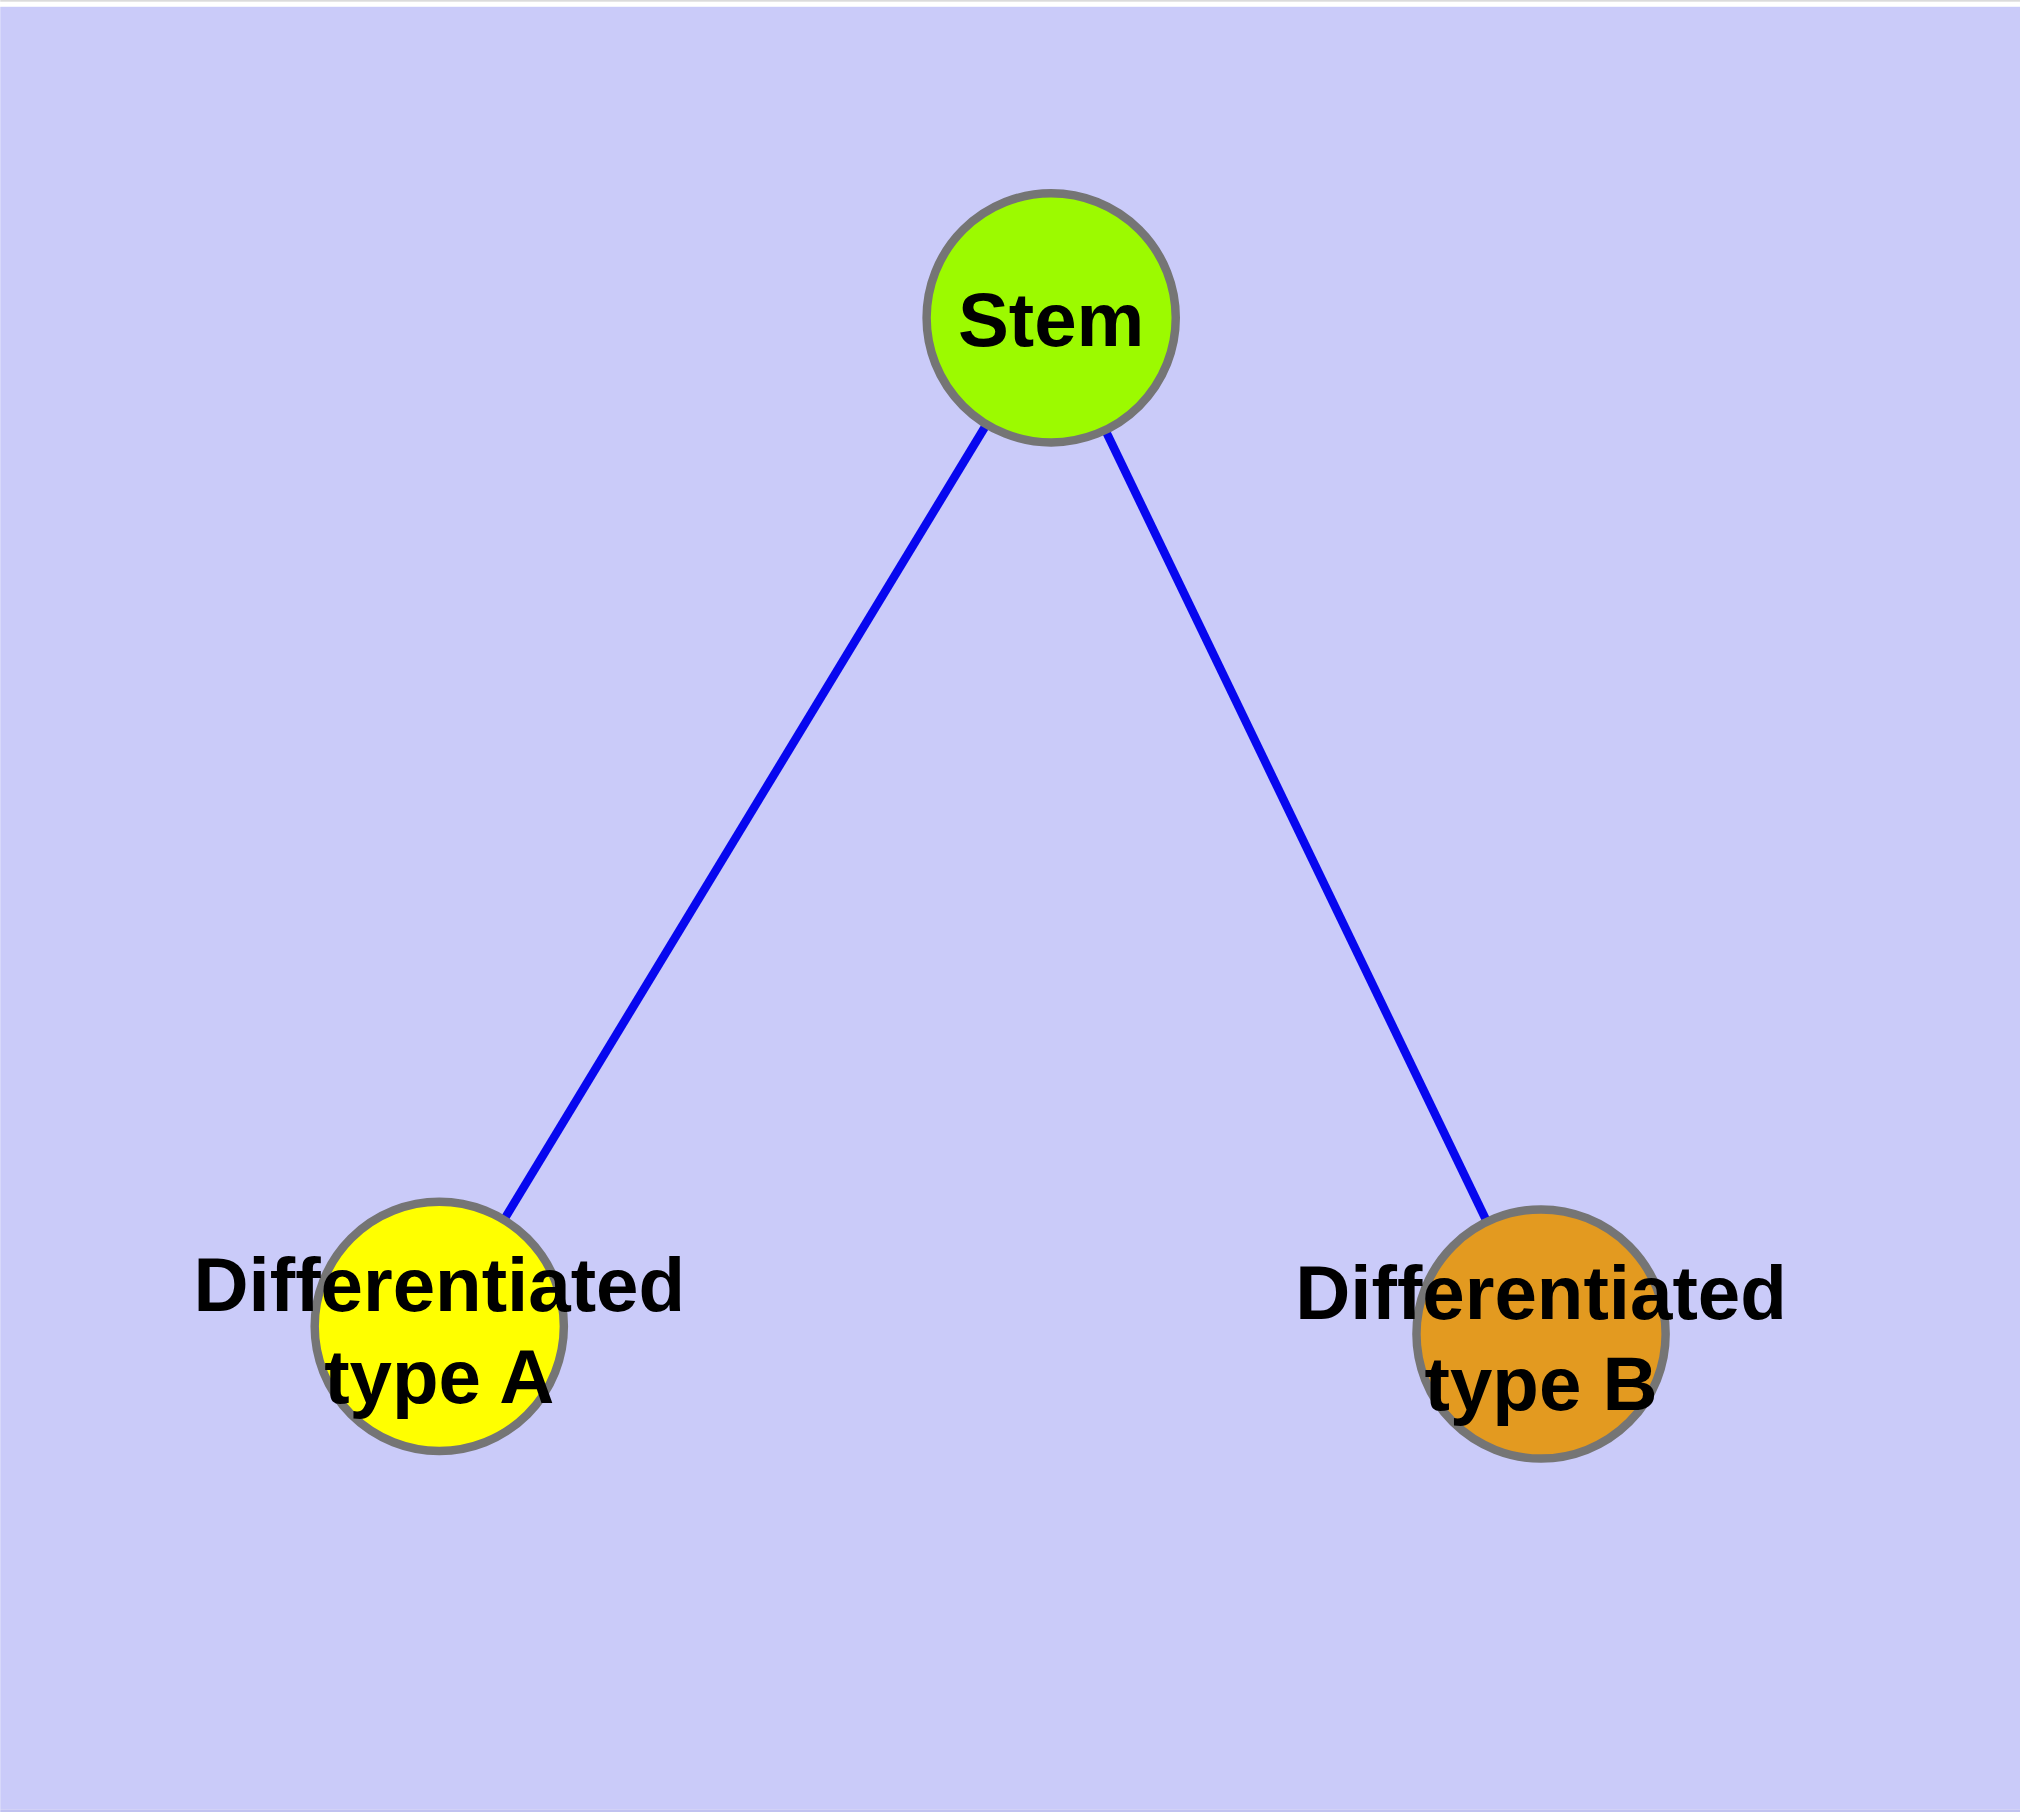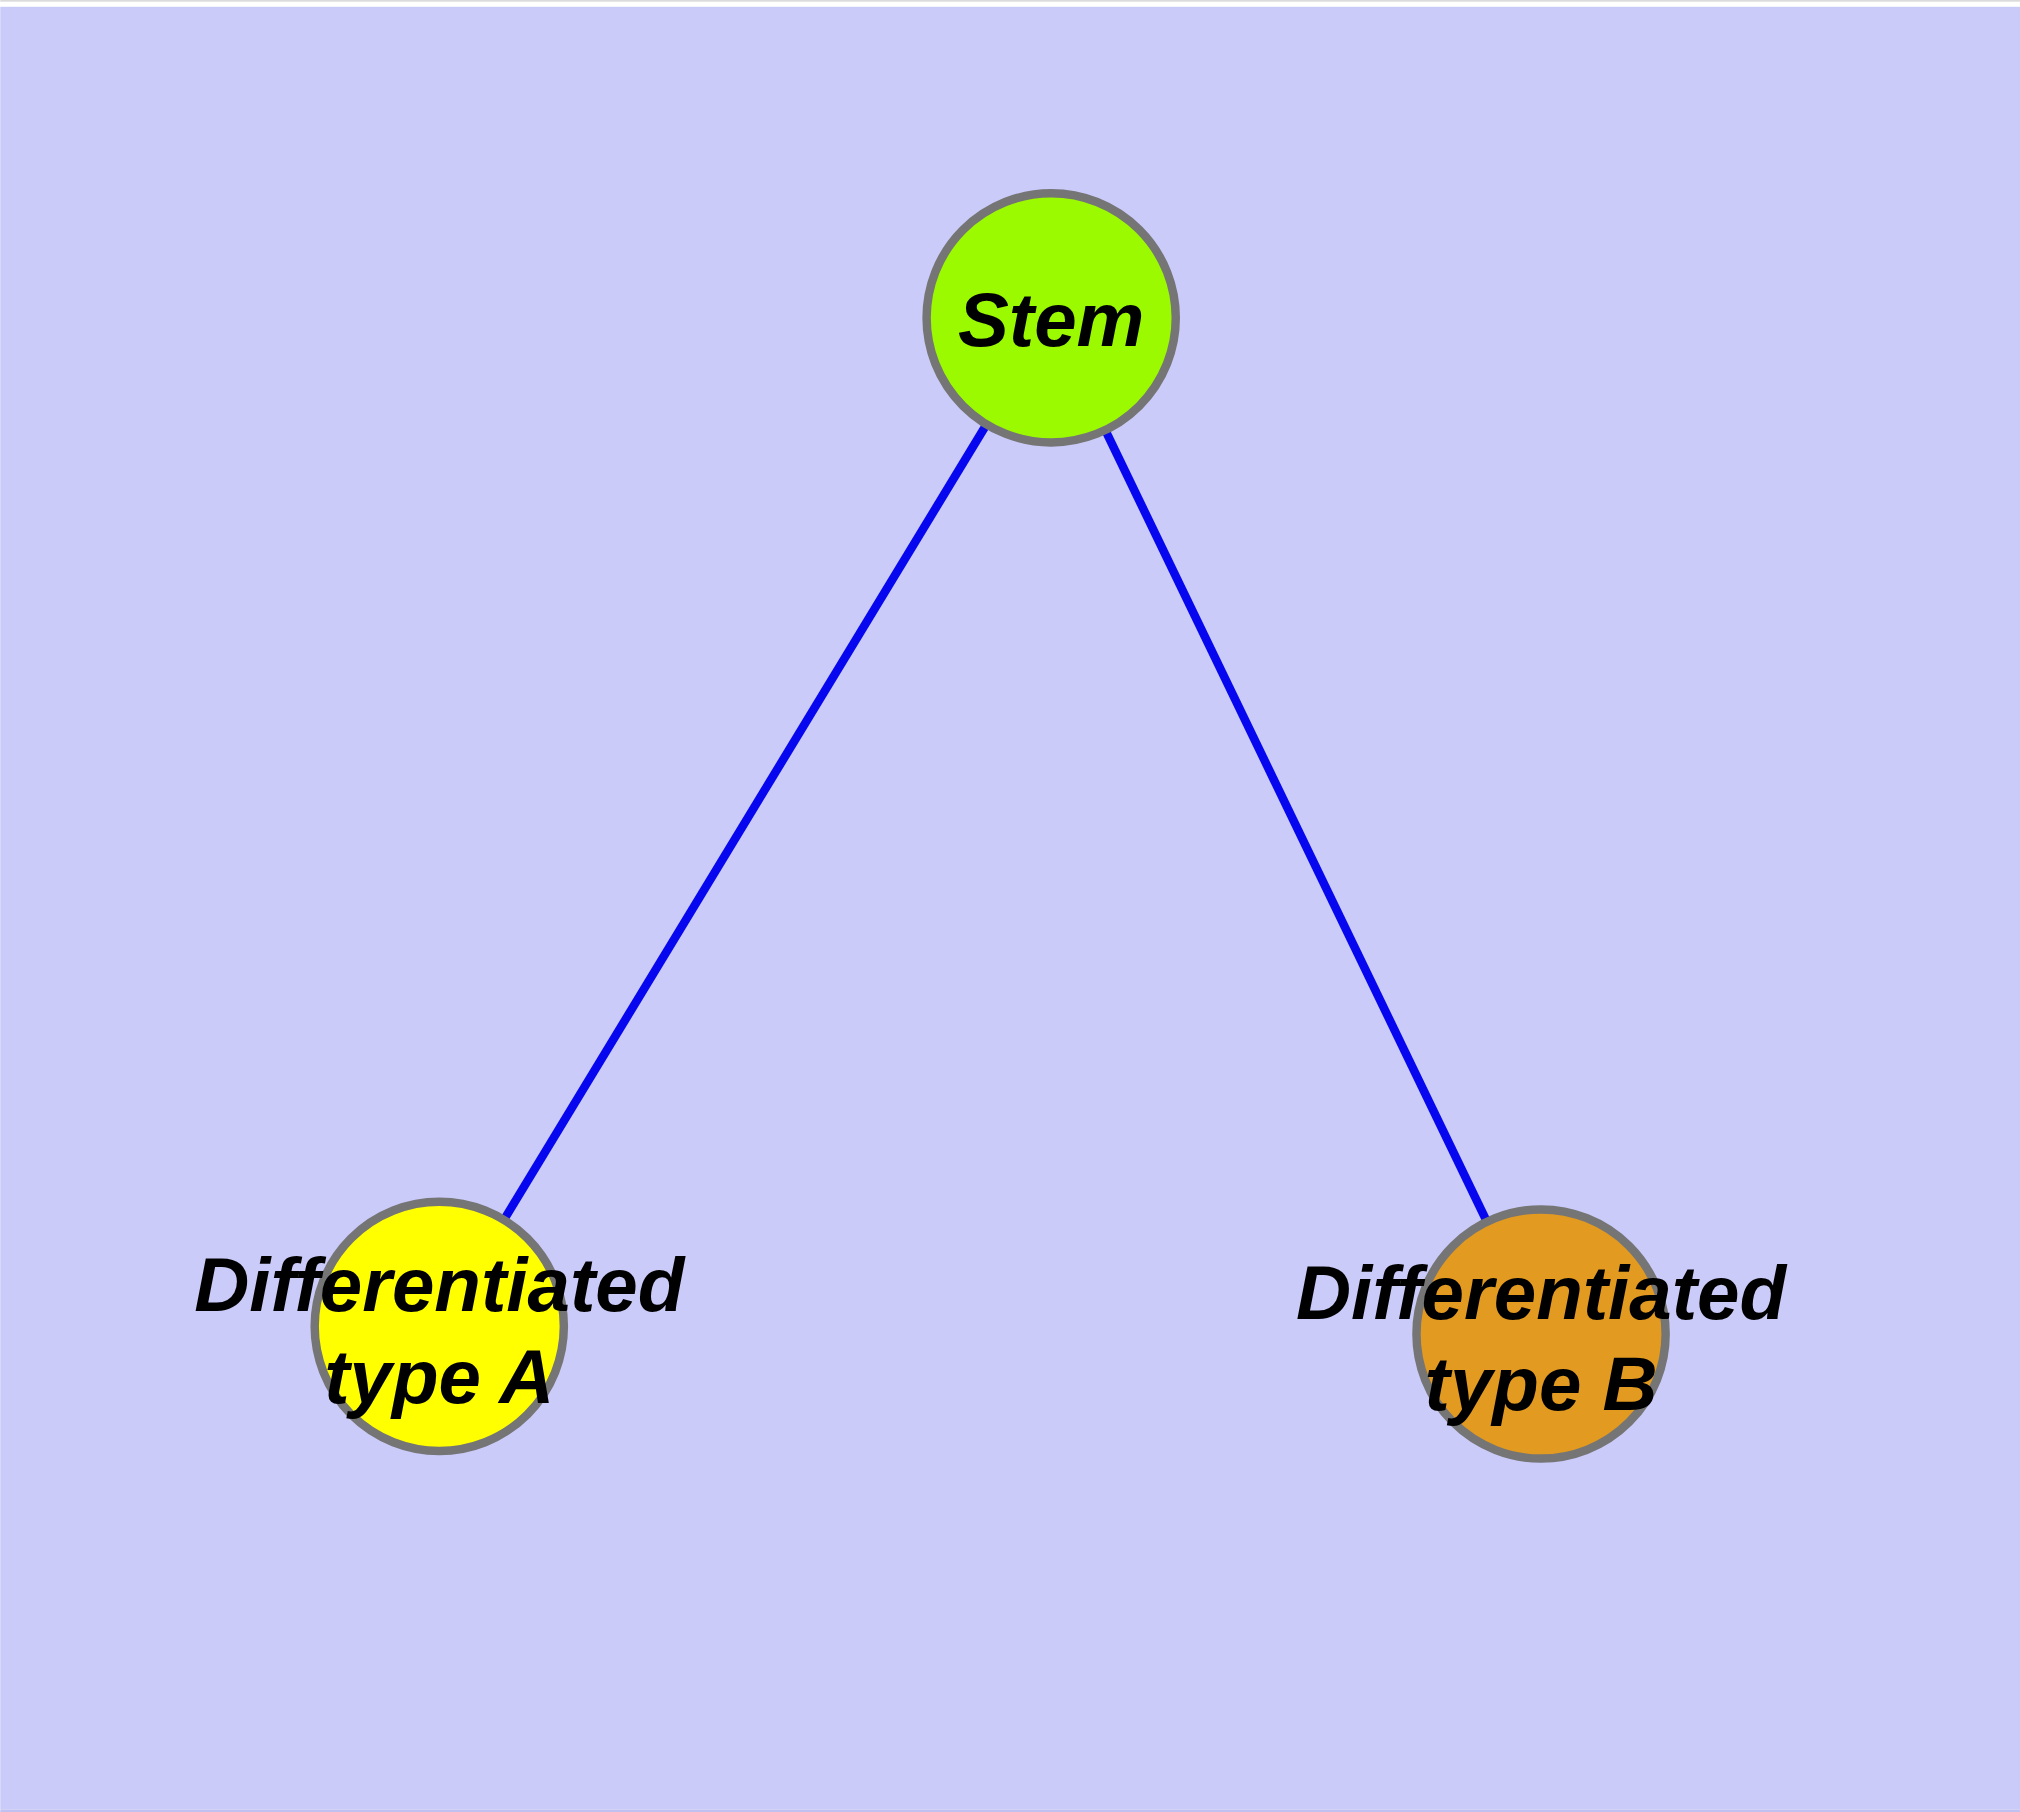--- a/index.html
+++ b/index.html
@@ -8,21 +8,20 @@
     width: 2021px;
     height: 1812px;
     background: #ffffff;
     overflow: hidden;
     font-family: "Liberation Sans", sans-serif;
   }
   .stage {
     position: relative;
     width: 1744px;
     height: 1812px;
-    font-style: italic;
   }
   svg.diagram {
     display: block;
     width: 2021px;
     height: 1812px;
   }
   .node-label {
     font-family: "Liberation Sans", sans-serif;
     font-weight: bold;
     font-size: 90px;

